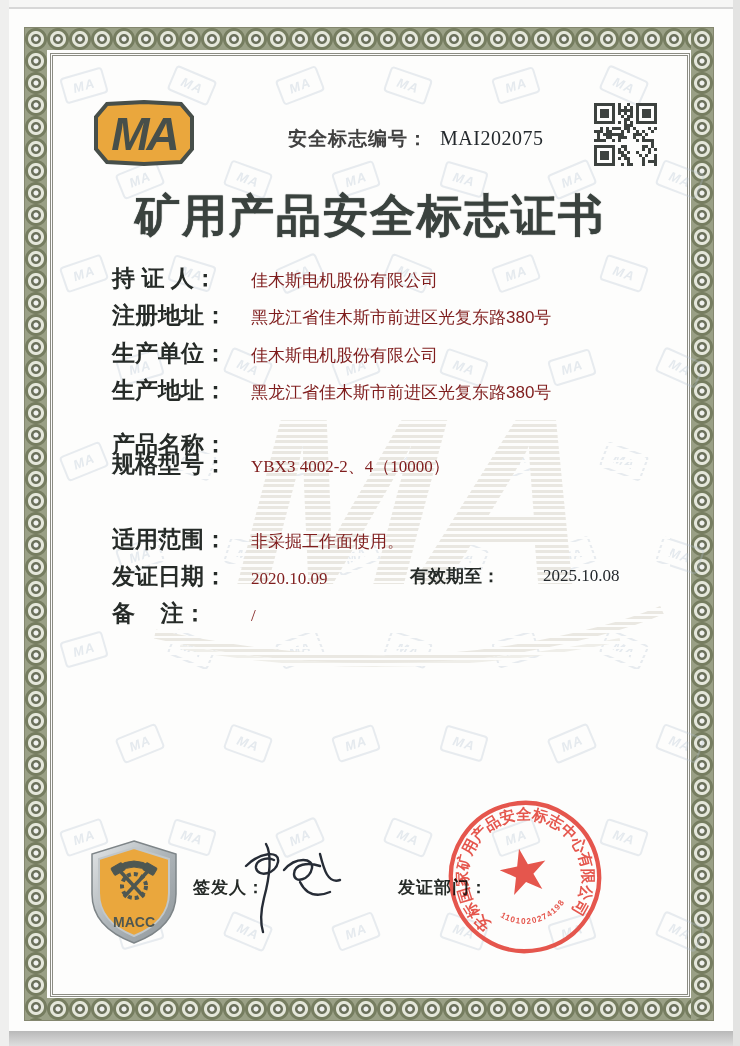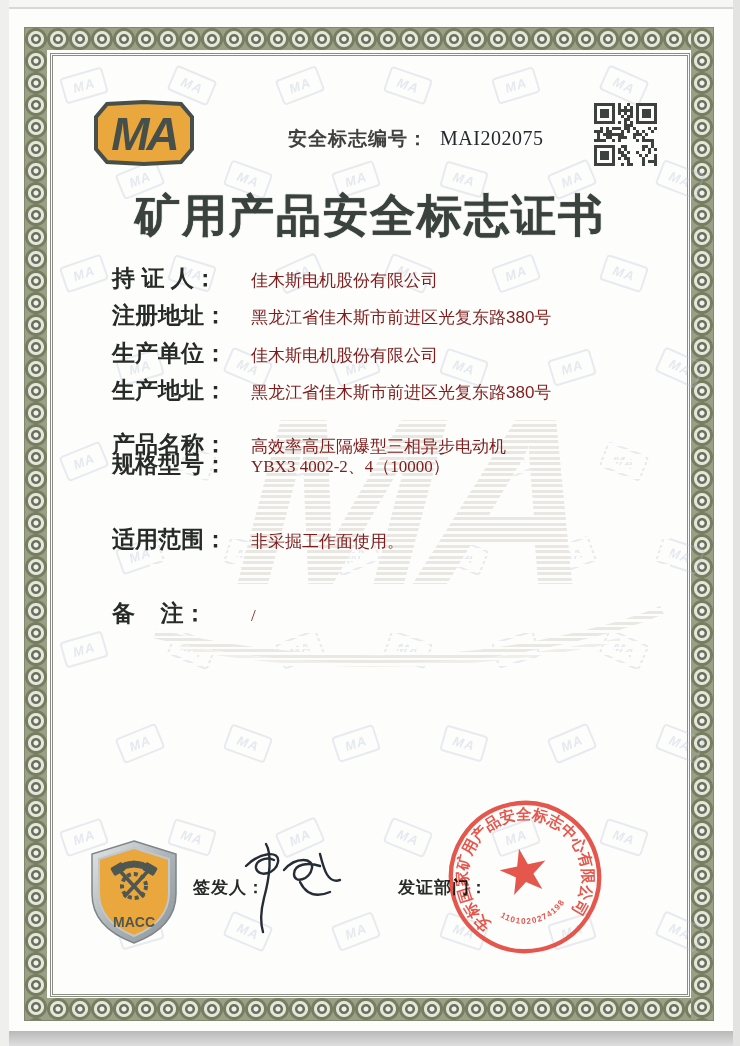--- a/index.html
+++ b/index.html
@@ -406,29 +406,34 @@
   <div class="row" style="top:341px">
     <span class="flabel">生产单位：</span>
     <span class="fvalue">佳木斯电机股份有限公司</span>
   </div>
   <div class="row" style="top:378px">
     <span class="flabel">生产地址：</span>
     <span class="fvalue">黑龙江省佳木斯市前进区光复东路380号</span>
   </div>
   <div class="row" style="top:432px">
     <span class="flabel">产品名称：</span>
-    <span class="fvalue">高效率高压隔爆型三相异步电动机</span>
   </div>
   <div class="row" style="top:452px">
     <span class="flabel">规格型号：</span>
     <span class="fvalue serif">YBX3 4002-2、4（10000）</span>
   </div>
   <div class="row" style="top:527px">
     <span class="flabel">适用范围：</span>
     <span class="fvalue">非采掘工作面使用。</span>
+  </div>
+  <div class="row" style="top:564px;width:560px">
+    <span class="flabel">发证日期：</span>
+    <span class="fvalue serif">2020.10.09</span>
+    <span class="lbl2">有效期至：</span>
+    <span class="val2">2025.10.08</span>
   </div>
   <div class="row" style="top:601px">
     <span class="flabel">备    注：</span>
     <span class="fvalue serif">/</span>
   </div>
 
 
   <svg class="macc" width="96" height="106" viewBox="0 0 96 106">
     <defs>
       <linearGradient id="silver" x1="0" y1="0" x2="1" y2="1">

